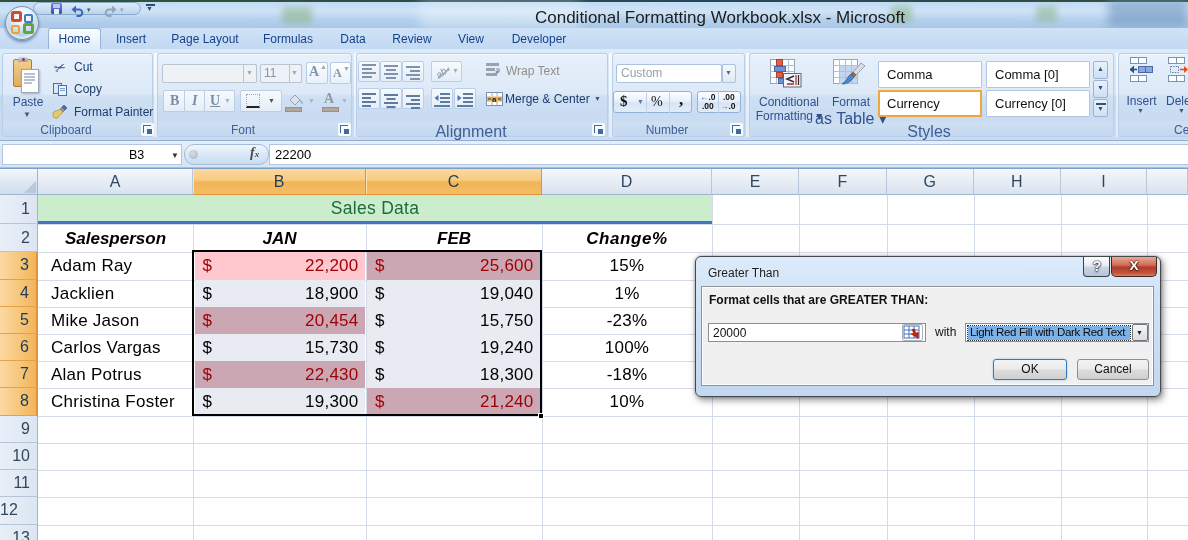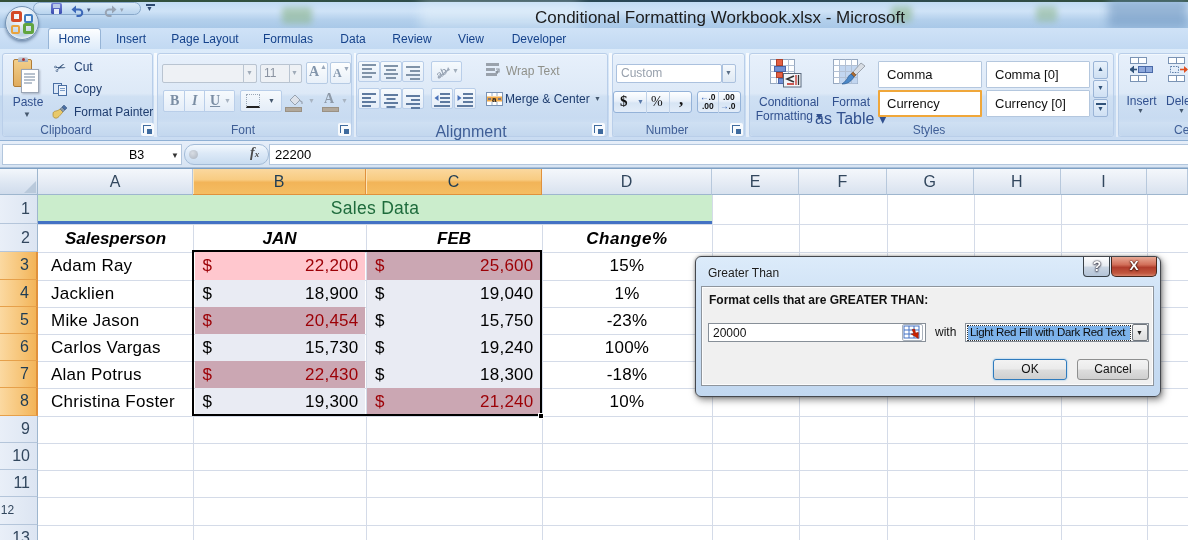--- a/index.html
+++ b/index.html
@@ -81,21 +81,21 @@
     <div class="a" style="left:594px;top:76px;width:8px;height:8px;border-left:1.5px solid #3e6a9e;border-top:1.5px solid #3e6a9e;"></div>
     <div class="a" style="left:598px;top:80px;width:5px;height:5px;background:#3e6a9e;"></div>
 <div class="a" style="left:612px;top:4px;width:133px;height:84px;border:1px solid #b9cee9;border-radius:3px;background:linear-gradient(#e7f0fb 0%,#dde9f7 48%,#cfe0f3 52%,#c8dbf1 78%,#d8e6f5 100%);box-shadow:inset 0 1px 0 #f2f8fd;"></div>
 <div class="a" style="left:613px;top:73px;width:131px;height:14px;background:linear-gradient(#cfe0f3,#c3d7ee);border-radius:0 0 3px 3px;"></div>
 <div class="a" style="left:607px;top:74px;width:120px;height:13px;font-size:12px;color:#3f5e96;text-align:center;">Number</div>
 <div class="a" style="left:730px;top:74px;width:13px;height:13px;background:rgba(255,255,255,.85);border-radius:2px;"></div>
     <div class="a" style="left:732px;top:76px;width:8px;height:8px;border-left:1.5px solid #3e6a9e;border-top:1.5px solid #3e6a9e;"></div>
     <div class="a" style="left:736px;top:80px;width:5px;height:5px;background:#3e6a9e;"></div>
 <div class="a" style="left:749px;top:4px;width:365px;height:84px;border:1px solid #b9cee9;border-radius:3px;background:linear-gradient(#e7f0fb 0%,#dde9f7 48%,#cfe0f3 52%,#c8dbf1 78%,#d8e6f5 100%);box-shadow:inset 0 1px 0 #f2f8fd;"></div>
 <div class="a" style="left:750px;top:73px;width:363px;height:14px;background:linear-gradient(#cfe0f3,#c3d7ee);border-radius:0 0 3px 3px;"></div>
-<div class="a" style="left:869px;top:74px;width:120px;height:13px;font-size:12px;color:#3f5e96;text-align:center;">Styles</div>
+<div class="a" style="left:869px;top:74px;width:120px;height:13px;font-size:16px;color:#3f5e96;text-align:center;">Styles</div>
 <div class="a" style="left:1118px;top:4px;width:72px;height:84px;border:1px solid #b9cee9;border-radius:3px;background:linear-gradient(#e7f0fb 0%,#dde9f7 48%,#cfe0f3 52%,#c8dbf1 78%,#d8e6f5 100%);box-shadow:inset 0 1px 0 #f2f8fd;"></div>
 <div class="a" style="left:1119px;top:73px;width:70px;height:14px;background:linear-gradient(#cfe0f3,#c3d7ee);border-radius:0 0 3px 3px;"></div>
 <div class="a" style="left:1123px;top:74px;width:120px;height:13px;font-size:12px;color:#3f5e96;text-align:center;">Cel</div>
 <div class="a" style="left:7px;top:6px;width:41px;height:67px;border-radius:3px;"></div>
 <div class="a" style="left:13px;top:10px;width:19px;height:28px;background:linear-gradient(#f2cf8c,#e0ac5e);border:1px solid #b07c36;border-radius:2px;"></div>
 <div class="a" style="left:18px;top:8px;width:10px;height:5px;background:linear-gradient(#cfd6e0,#97a3b4);border-radius:2px 2px 0 0;"></div>
     <div class="a" style="left:22px;top:9px;width:3px;height:3px;background:#a33;border-radius:50%;"></div>
 <div class="a" style="left:21px;top:20px;width:18px;height:24px;background:#fff;border:1px solid #9aa5b5;box-shadow:1px 1px 2px rgba(80,90,110,.4);"></div>
 <div class="a" style="left:24px;top:24px;width:11px;height:1.5px;background:#b8c2ce;"></div>
 <div class="a" style="left:24px;top:27px;width:11px;height:1.5px;background:#b8c2ce;"></div>
@@ -362,21 +362,21 @@
 <div class="a" style="left:0;top:55.5px;width:38px;height:28.5px;background:linear-gradient(90deg,#e9eff8,#dce5f2);border-right:1px solid #9eb6ce;border-bottom:1px solid #b4c5da;color:#32475e;font-size:16px;text-align:right;padding-right:7px;line-height:27.5px;">2</div>
 <div class="a" style="left:0;top:84px;width:38px;height:27.5px;background:linear-gradient(90deg,#fbd9a1,#f6c477 60%,#f3b458);border-right:2px solid #e0913c;border-bottom:1px solid #e6a04a;color:#1e3c54;font-size:16px;text-align:right;padding-right:7px;line-height:26.5px;">3</div>
 <div class="a" style="left:0;top:111.5px;width:38px;height:27.1px;background:linear-gradient(90deg,#fbd9a1,#f6c477 60%,#f3b458);border-right:2px solid #e0913c;border-bottom:1px solid #e6a04a;color:#1e3c54;font-size:16px;text-align:right;padding-right:7px;line-height:26.1px;">4</div>
 <div class="a" style="left:0;top:138.6px;width:38px;height:27.3px;background:linear-gradient(90deg,#fbd9a1,#f6c477 60%,#f3b458);border-right:2px solid #e0913c;border-bottom:1px solid #e6a04a;color:#1e3c54;font-size:16px;text-align:right;padding-right:7px;line-height:26.3px;">5</div>
 <div class="a" style="left:0;top:165.9px;width:38px;height:27.2px;background:linear-gradient(90deg,#fbd9a1,#f6c477 60%,#f3b458);border-right:2px solid #e0913c;border-bottom:1px solid #e6a04a;color:#1e3c54;font-size:16px;text-align:right;padding-right:7px;line-height:26.2px;">6</div>
 <div class="a" style="left:0;top:193.1px;width:38px;height:27.3px;background:linear-gradient(90deg,#fbd9a1,#f6c477 60%,#f3b458);border-right:2px solid #e0913c;border-bottom:1px solid #e6a04a;color:#1e3c54;font-size:16px;text-align:right;padding-right:7px;line-height:26.3px;">7</div>
 <div class="a" style="left:0;top:220.4px;width:38px;height:27.2px;background:linear-gradient(90deg,#fbd9a1,#f6c477 60%,#f3b458);border-right:2px solid #e0913c;border-bottom:1px solid #e6a04a;color:#1e3c54;font-size:16px;text-align:right;padding-right:7px;line-height:26.2px;">8</div>
 <div class="a" style="left:0;top:247.6px;width:38px;height:27.3px;background:linear-gradient(90deg,#e9eff8,#dce5f2);border-right:1px solid #9eb6ce;border-bottom:1px solid #b4c5da;color:#32475e;font-size:16px;text-align:right;padding-right:7px;line-height:26.3px;">9</div>
 <div class="a" style="left:0;top:274.9px;width:38px;height:27.2px;background:linear-gradient(90deg,#e9eff8,#dce5f2);border-right:1px solid #9eb6ce;border-bottom:1px solid #b4c5da;color:#32475e;font-size:16px;text-align:right;padding-right:7px;line-height:26.2px;">10</div>
 <div class="a" style="left:0;top:302.1px;width:38px;height:27.3px;background:linear-gradient(90deg,#e9eff8,#dce5f2);border-right:1px solid #9eb6ce;border-bottom:1px solid #b4c5da;color:#32475e;font-size:16px;text-align:right;padding-right:7px;line-height:26.3px;">11</div>
-<div class="a" style="left:0;top:329.4px;width:38px;height:27.2px;background:linear-gradient(90deg,#e9eff8,#dce5f2);border-right:1px solid #9eb6ce;border-bottom:1px solid #b4c5da;color:#32475e;font-size:12px;text-align:center;padding-right:22px;line-height:26.2px;">12</div>
+<div class="a" style="left:0;top:329.4px;width:38px;height:27.2px;background:linear-gradient(90deg,#e9eff8,#dce5f2);border-right:1px solid #9eb6ce;border-bottom:1px solid #b4c5da;color:#32475e;font-size:16px;text-align:right;padding-right:22px;line-height:26.2px;">12</div>
 <div class="a" style="left:0;top:356.6px;width:38px;height:27.2px;background:linear-gradient(90deg,#e9eff8,#dce5f2);border-right:1px solid #9eb6ce;border-bottom:1px solid #b4c5da;color:#32475e;font-size:16px;text-align:right;padding-right:7px;line-height:26.2px;">13</div>
 <div class="a" style="left:193px;top:27px;width:1px;height:345px;background:#d4dbe8;"></div>
 <div class="a" style="left:366px;top:27px;width:1px;height:345px;background:#d4dbe8;"></div>
 <div class="a" style="left:542px;top:27px;width:1px;height:345px;background:#d4dbe8;"></div>
 <div class="a" style="left:712px;top:27px;width:1px;height:345px;background:#d4dbe8;"></div>
 <div class="a" style="left:799.3px;top:27px;width:1px;height:345px;background:#d4dbe8;"></div>
 <div class="a" style="left:886.6px;top:27px;width:1px;height:345px;background:#d4dbe8;"></div>
 <div class="a" style="left:973.9px;top:27px;width:1px;height:345px;background:#d4dbe8;"></div>
 <div class="a" style="left:1060.6px;top:27px;width:1px;height:345px;background:#d4dbe8;"></div>
 <div class="a" style="left:1147.3px;top:27px;width:1px;height:345px;background:#d4dbe8;"></div>

